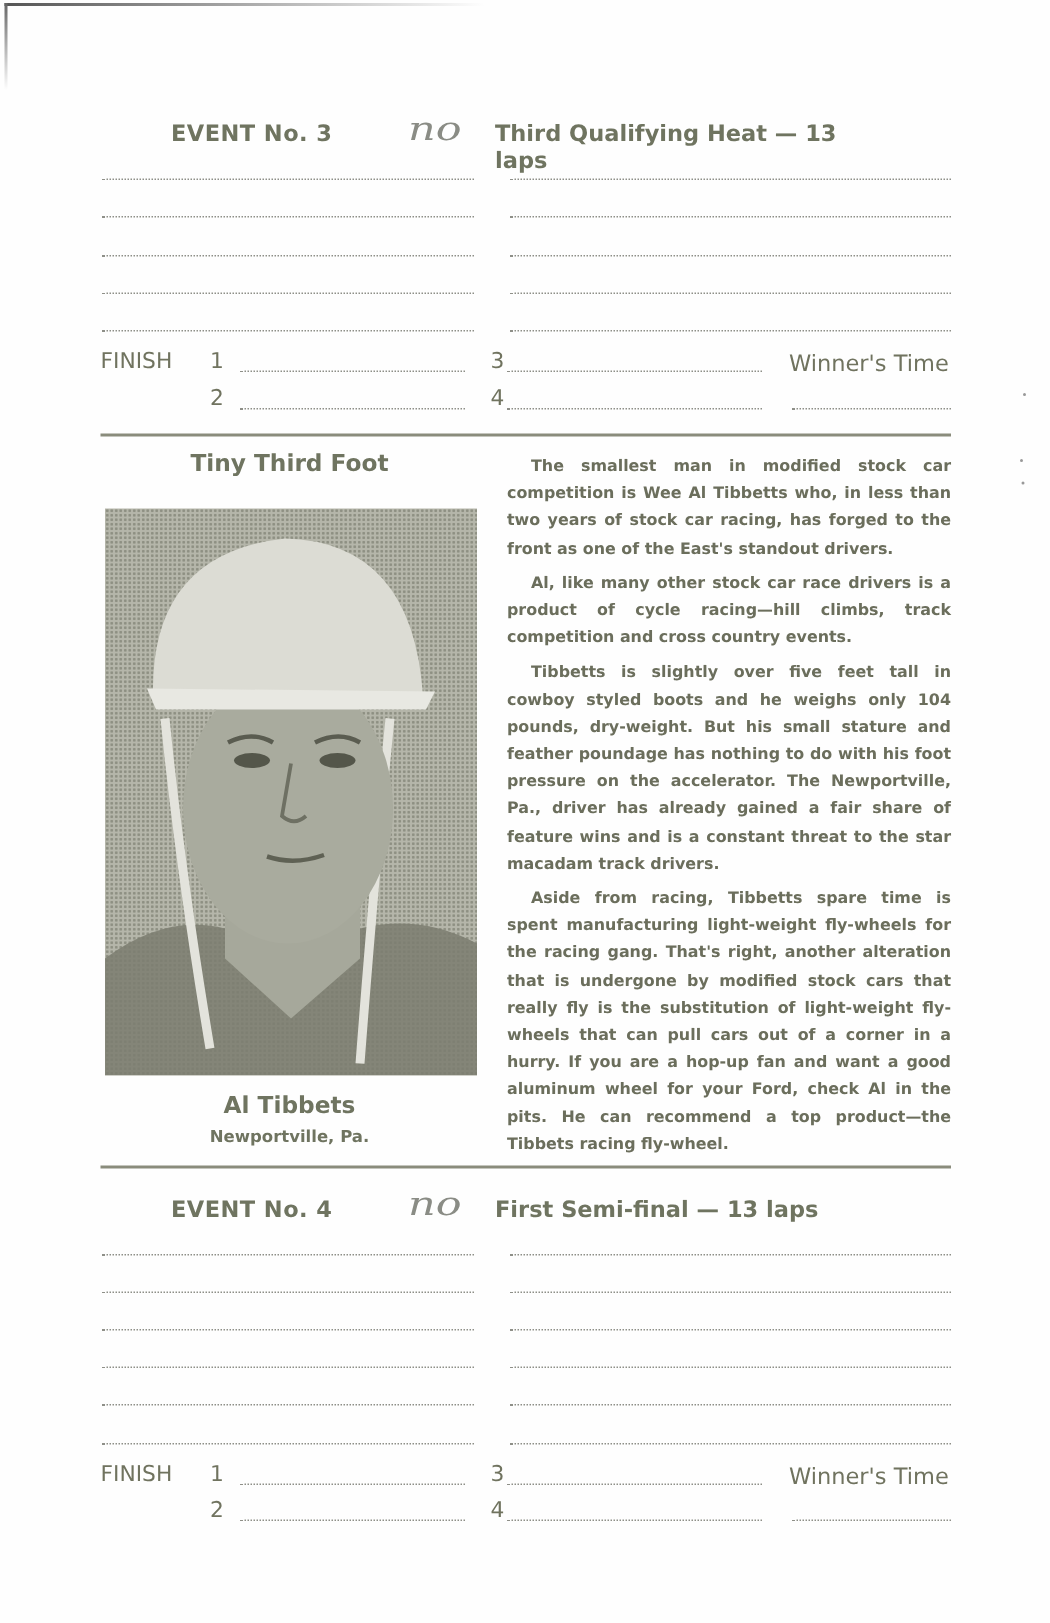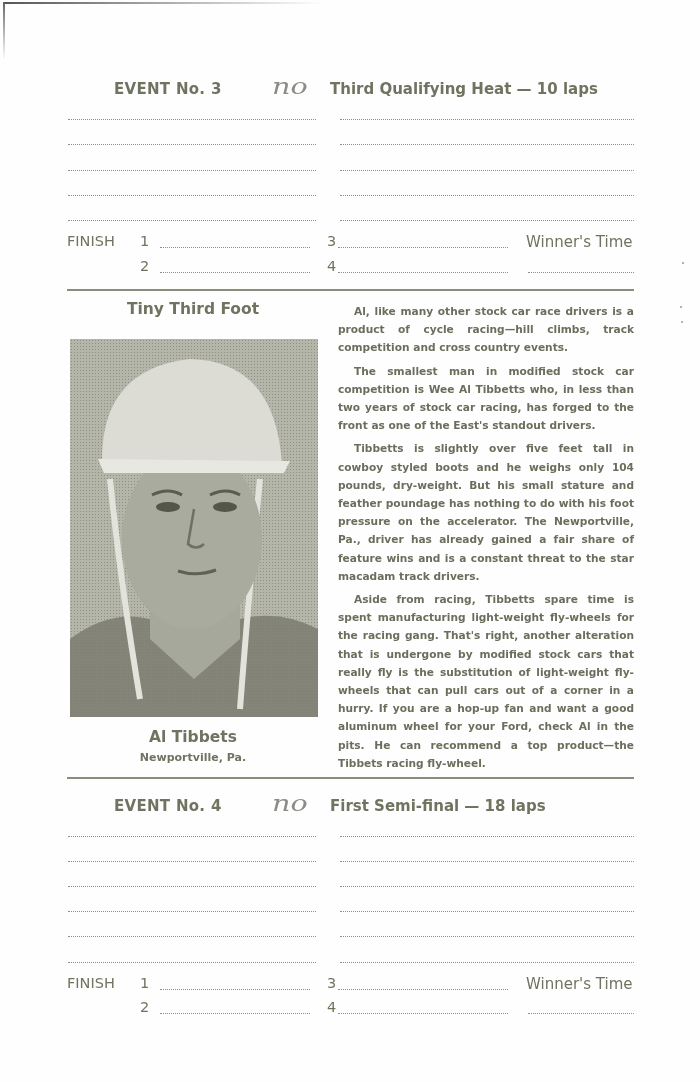--- a/index.html
+++ b/index.html
@@ -5,21 +5,21 @@
   html, body { margin: 0; padding: 0; }
   body {
     width: 700px; height: 1082px; background: #fefefe; position: relative; overflow: hidden;
     font-family: "DejaVu Sans", sans-serif; color: #6e7260;
   }
   .page-edge-top { position: absolute; left: 3px; top: 2px; width: 320px; height: 2px;
     background: linear-gradient(to right, #555, #bbb 60%, rgba(255,255,255,0)); }
   .page-edge-left { position: absolute; left: 3px; top: 2px; width: 2px; height: 58px;
     background: linear-gradient(to bottom, #666, rgba(255,255,255,0)); }
 
-  .event-header { position: absolute; left: 0; width: 567px; height: 30px; padding-left: 44px; }
+  .event-header { position: absolute; left: 0; width: 567px; height: 30px; }
   .event-no { position: absolute; left: 114px; top: 6px; font-weight: bold; font-size: 15px; letter-spacing: 0.3px; color: #6f7460; }
   .handwritten { position: absolute; left: 272px; top: 0px; font-family: "DejaVu Serif", serif; font-style: italic;
     font-size: 22px; color: #8a8c85; transform: scaleX(1.3); transform-origin: left; }
   .event-title { position: absolute; left: 330px; top: 6px; font-weight: bold; font-size: 15px; color: #6f7460; }
 
   .dot-line { position: absolute; height: 0; border-bottom: 1.5px dotted #8e8f88; }
   .col-left { left: 68px; width: 248px; }
   .col-right { left: 340px; width: 294px; }
 
   .finish-label { position: absolute; left: 67px; font-size: 14.5px; color: #70735f; }
@@ -49,21 +49,21 @@
 </head>
 <body>
 
 <div class="page-edge-top"></div>
 <div class="page-edge-left"></div>
 
 <section>
   <div class="event-header" style="top:74px;">
     <span class="event-no">EVENT No. 3</span>
     <span class="handwritten">no</span>
-    <span class="event-title">Third Qualifying Heat — 10 laps</span>
+    <span class="event-title">Third Qualifying Heat — 13 laps</span>
   </div>
   <div>
     <div class="dot-line col-left" style="top:119px;"></div>
     <div class="dot-line col-right" style="top:119px;"></div>
     <div class="dot-line col-left" style="top:144px;"></div>
     <div class="dot-line col-right" style="top:144px;"></div>
     <div class="dot-line col-left" style="top:170px;"></div>
     <div class="dot-line col-right" style="top:170px;"></div>
     <div class="dot-line col-left" style="top:195px;"></div>
     <div class="dot-line col-right" style="top:195px;"></div>
@@ -111,34 +111,34 @@
       <path d="M108 232 Q126 238 146 231" stroke="#5f6154" stroke-width="3" fill="none"></path>
 
       <path d="M32 125 Q30 30 120 20 Q205 22 212 125 Z" fill="#dcdcd4"></path>
       <path d="M28 120 L220 122 L214 134 L34 134 Z" fill="#e8e8e2"></path>
     </svg>
   </div>
   <div class="caption-name">Al Tibbets</div>
   <div class="caption-loc">Newportville, Pa.</div>
 
   <div class="article">
+    <p>The smallest man in modified stock car competition is Wee Al Tibbetts who, in less than two years of stock car racing, has forged to the front as one of the East's standout drivers.</p>
     <p>Al, like many other stock car race drivers is a product of cycle racing—hill climbs, track competition and cross country events.</p>
-    <p>The smallest man in modified stock car competition is Wee Al Tibbetts who, in less than two years of stock car racing, has forged to the front as one of the East's standout drivers.</p>
     <p>Tibbetts is slightly over five feet tall in cowboy styled boots and he weighs only 104 pounds, dry-weight. But his small stature and feather poundage has nothing to do with his foot pressure on the accelerator. The Newportville, Pa., driver has already gained a fair share of feature wins and is a constant threat to the star macadam track drivers.</p>
     <p>Aside from racing, Tibbetts spare time is spent manufacturing light-weight fly-wheels for the racing gang. That's right, another alteration that is undergone by modified stock cars that really fly is the substitution of light-weight fly-wheels that can pull cars out of a corner in a hurry. If you are a hop-up fan and want a good aluminum wheel for your Ford, check Al in the pits. He can recommend a top product—the Tibbets racing fly-wheel.</p>
   </div>
 </section>
 
 <div class="solid-rule" style="top:777px;"></div>
 
 <section>
   <div class="event-header" style="top:791px;">
     <span class="event-no">EVENT No. 4</span>
     <span class="handwritten">no</span>
-    <span class="event-title">First Semi-final — 18 laps</span>
+    <span class="event-title">First Semi-final — 13 laps</span>
   </div>
   <div>
     <div class="dot-line col-left" style="top:836px;"></div>
     <div class="dot-line col-right" style="top:836px;"></div>
     <div class="dot-line col-left" style="top:861px;"></div>
     <div class="dot-line col-right" style="top:861px;"></div>
     <div class="dot-line col-left" style="top:886px;"></div>
     <div class="dot-line col-right" style="top:886px;"></div>
     <div class="dot-line col-left" style="top:911px;"></div>
     <div class="dot-line col-right" style="top:911px;"></div>

